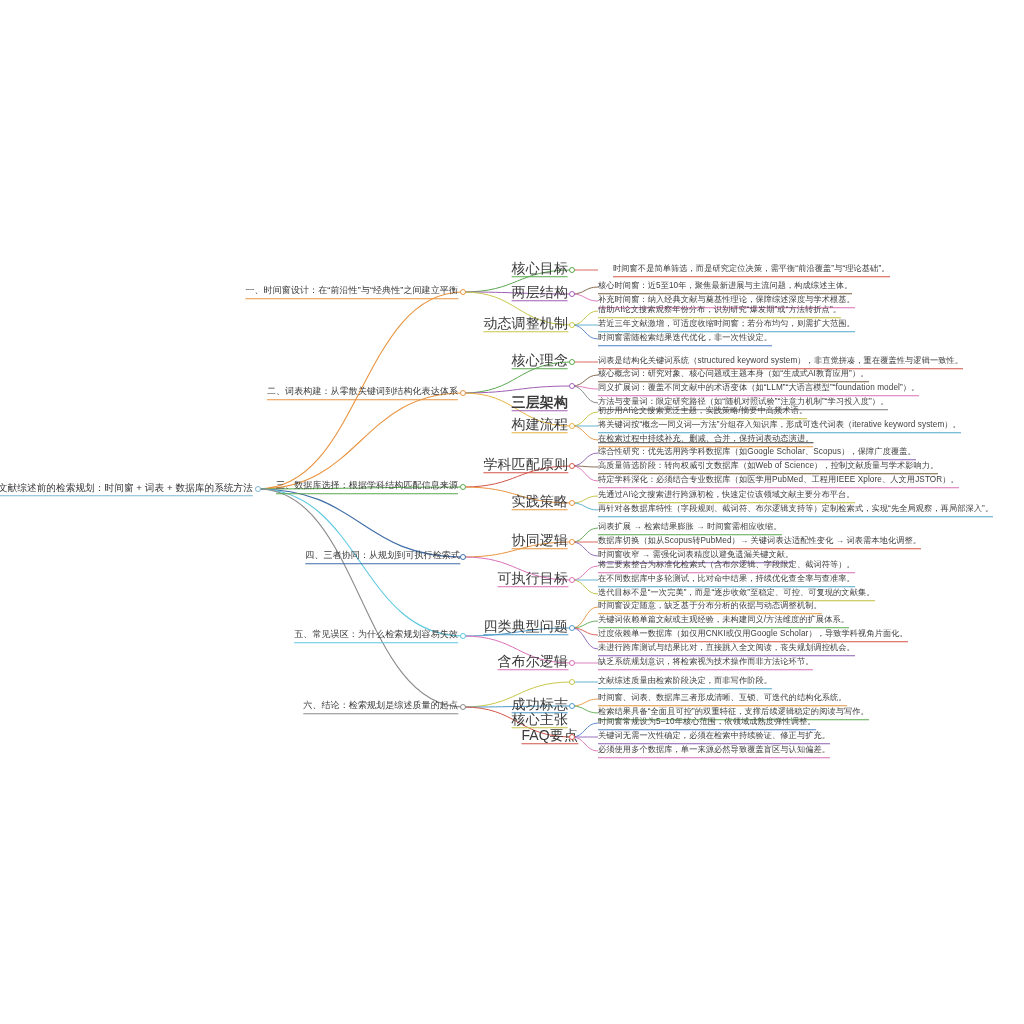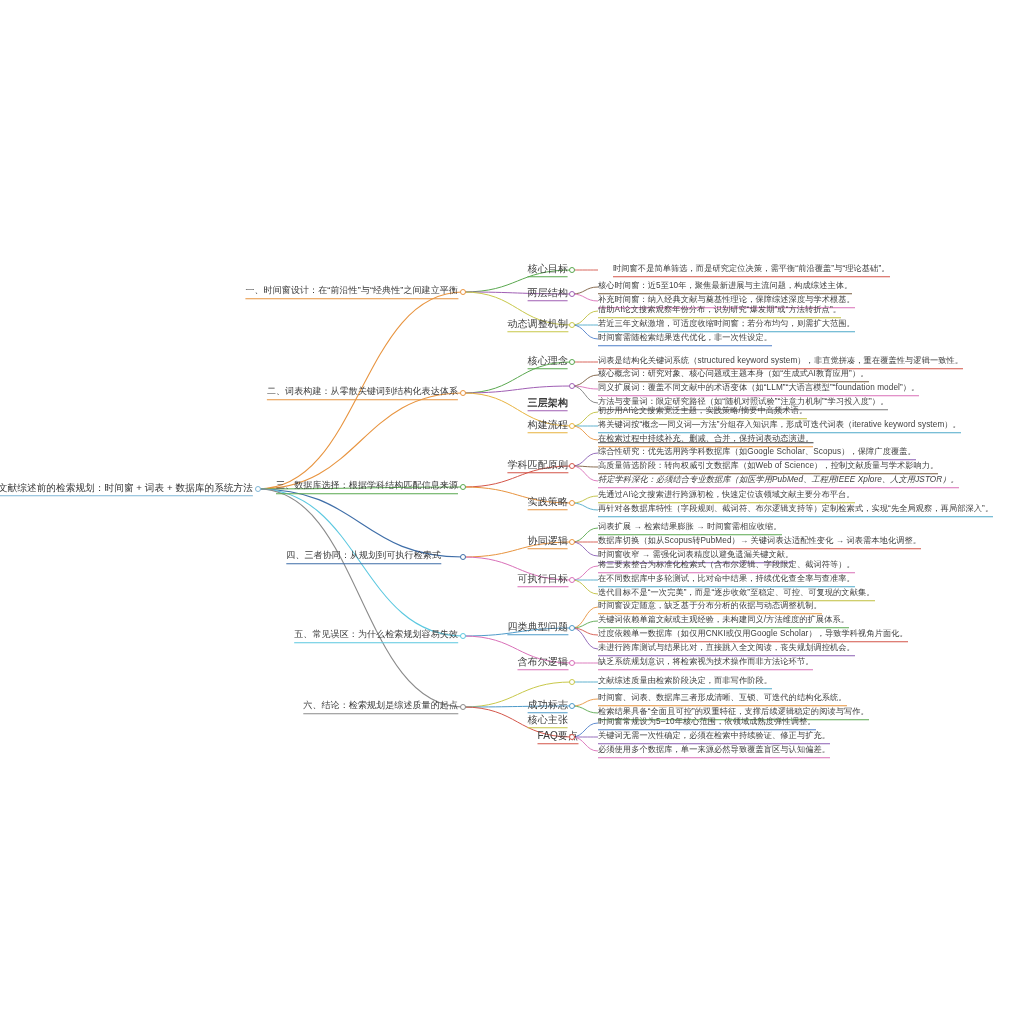--- a/index.html
+++ b/index.html
@@ -28,21 +28,21 @@
     transform: translate(-100%, -50%);
   }
   .node.l1 {
     font-size: 9px;
     color: #3a3a3a;
     transform: translate(-100%, -50%);
     border-bottom-width: 1.1px;
     border-bottom-style: solid;
   }
   .node.l2 {
-    font-size: 10px;
+    font-size: 14px;
     color: #3a3a3a;
     transform: translate(-100%, -50%);
     border-bottom-width: 1px;
     border-bottom-style: solid;
   }
   .node.l3 {
     font-size: 8.2px;
     color: #3d3d3d;
     transform: translate(0, -50%);
     border-bottom-width: 1px;
@@ -151,26 +151,26 @@
       <div class="dot" style="left: 572px; top: 426px; border-color: rgb(232, 179, 63);"></div>
       <div class="node l3" style="left: 598px; top: 412px; border-bottom-color: rgb(192, 191, 62);">初步用AI论文搜索宽泛主题，实践策略/摘要中高频术语。</div>
       <div class="node l3" style="left: 598px; top: 426px; border-bottom-color: rgb(78, 169, 201);">将关键词按“概念—同义词—方法”分组存入知识库，形成可迭代词表（iterative keyword system）。</div>
       <div class="node l3" style="left: 598px; top: 440px; border-bottom-color: rgb(232, 148, 63); text-decoration: underline;">在检索过程中持续补充、删减、合并，保持词表动态演进。</div>
       <div class="node l1" style="left: 458px; top: 487px; border-bottom-color: rgb(90, 168, 79);">三、数据库选择：根据学科结构匹配信息来源</div>
       <div class="dot" style="left: 463px; top: 487px; border-color: rgb(90, 168, 79);"></div>
       <div class="node l2" style="left: 568px; top: 466px; border-bottom-color: rgb(212, 86, 74);">学科匹配原则</div>
       <div class="dot" style="left: 572px; top: 466px; border-color: rgb(212, 86, 74);"></div>
       <div class="node l3" style="left: 598px; top: 453px; border-bottom-color: rgb(138, 95, 180);">综合性研究：优先选用跨学科数据库（如Google Scholar、Scopus），保障广度覆盖。</div>
       <div class="node l3" style="left: 598px; top: 467px; border-bottom-color: rgb(122, 92, 62);">高质量筛选阶段：转向权威引文数据库（如Web of Science），控制文献质量与学术影响力。</div>
-      <div class="node l3" style="left: 598px; top: 481px; border-bottom-color: rgb(217, 111, 184); font-style: italic;">特定学科深化：必须结合专业数据库（如医学用PubMed、工程用IEEE Xplore、人文用JSTOR）。</div>
+      <div class="node l3" style="left: 598px; top: 481px; border-bottom-color: rgb(217, 111, 184);">特定学科深化：必须结合专业数据库（如医学用PubMed、工程用IEEE Xplore、人文用JSTOR）。</div>
       <div class="node l2" style="left: 568px; top: 503px; border-bottom-color: rgb(232, 148, 63);">实践策略</div>
       <div class="dot" style="left: 572px; top: 503px; border-color: rgb(232, 148, 63);"></div>
       <div class="node l3" style="left: 598px; top: 496px; border-bottom-color: rgb(192, 191, 62);">先通过AI论文搜索进行跨源初检，快速定位该领域文献主要分布平台。</div>
       <div class="node l3" style="left: 598px; top: 510px; border-bottom-color: rgb(78, 169, 201);">再针对各数据库特性（字段规则、截词符、布尔逻辑支持等）定制检索式，实现“先全局观察，再局部深入”。</div>
-      <div class="node l1" style="left: 441px; top: 557px; border-bottom-color: rgb(63, 110, 168);">四、三者协同：从规划到可执行检索式</div>
+      <div class="node l1" style="left: 460px; top: 557px; border-bottom-color: rgb(63, 110, 168);">四、三者协同：从规划到可执行检索式</div>
       <div class="dot" style="left: 463px; top: 557px; border-color: rgb(63, 110, 168);"></div>
       <div class="node l2" style="left: 568px; top: 542px; border-bottom-color: rgb(232, 148, 63);">协同逻辑</div>
       <div class="dot" style="left: 572px; top: 542px; border-color: rgb(232, 148, 63);"></div>
       <div class="node l3" style="left: 598px; top: 528px; border-bottom-color: rgb(90, 168, 79);">词表扩展 → 检索结果膨胀 → 时间窗需相应收缩。</div>
       <div class="node l3" style="left: 598px; top: 542px; border-bottom-color: rgb(212, 86, 74);">数据库切换（如从Scopus转PubMed）→ 关键词表达适配性变化 → 词表需本地化调整。</div>
       <div class="node l3" style="left: 598px; top: 556px; border-bottom-color: rgb(138, 95, 180);">时间窗收窄 → 需强化词表精度以避免遗漏关键文献。</div>
       <div class="node l2" style="left: 568px; top: 580px; border-bottom-color: rgb(217, 111, 184);">可执行目标</div>
       <div class="dot" style="left: 572px; top: 580px; border-color: rgb(217, 111, 184);"></div>
       <div class="node l3" style="left: 598px; top: 566px; border-bottom-color: rgb(217, 111, 184);">将三要素整合为标准化检索式（含布尔逻辑、字段限定、截词符等）。</div>
       <div class="node l3" style="left: 598px; top: 580px; border-bottom-color: rgb(78, 169, 201);">在不同数据库中多轮测试，比对命中结果，持续优化查全率与查准率。</div>

